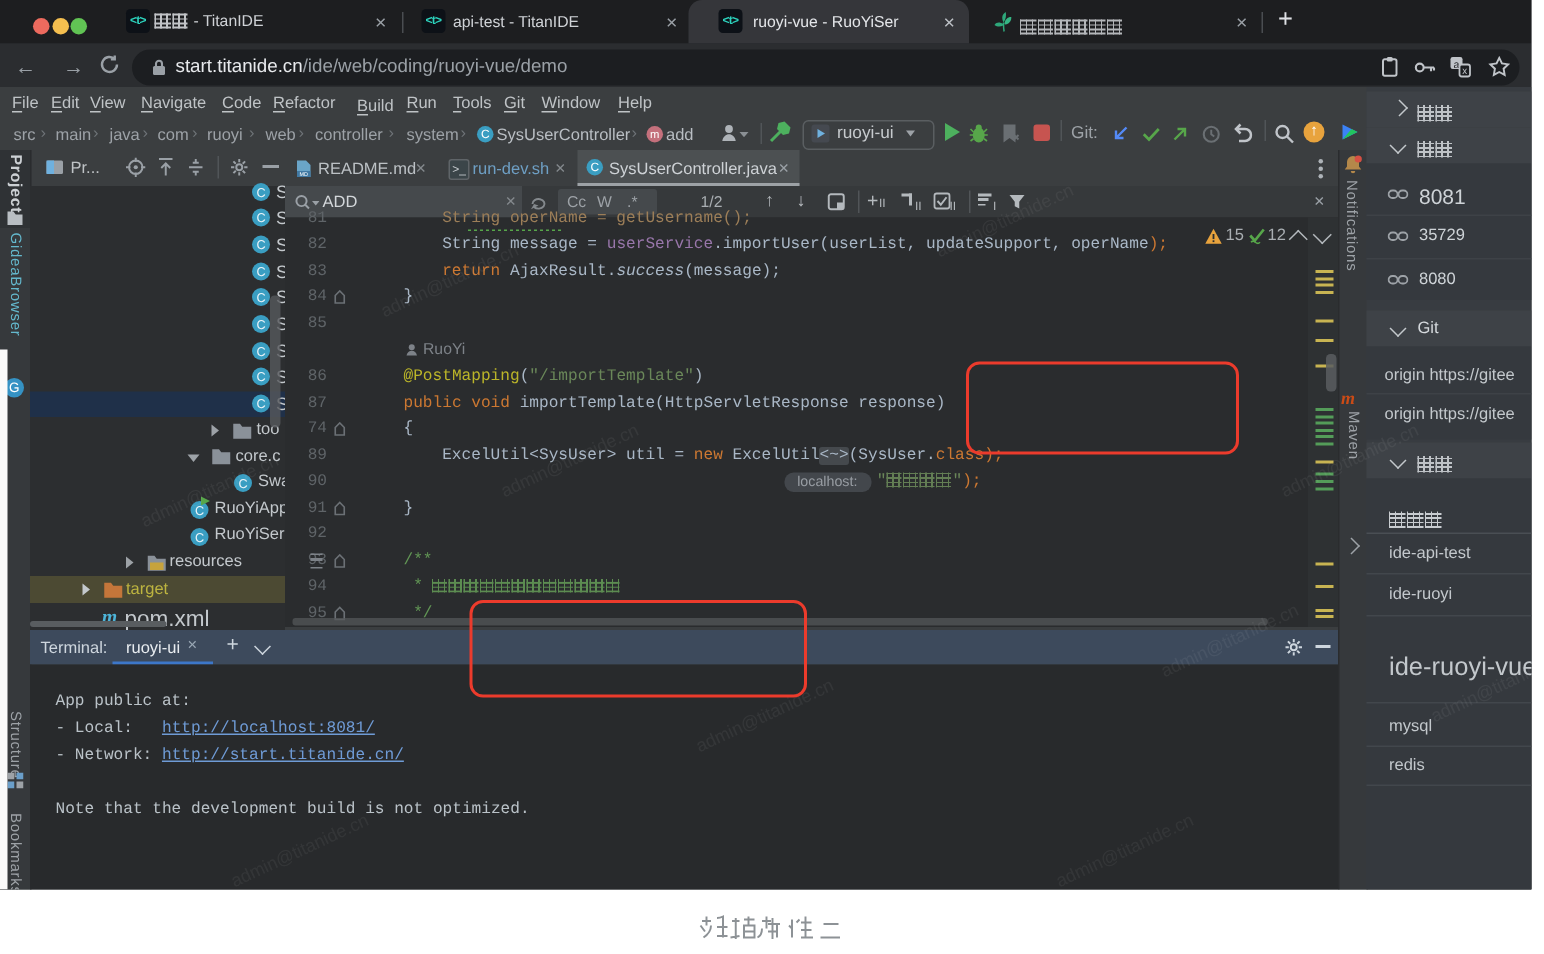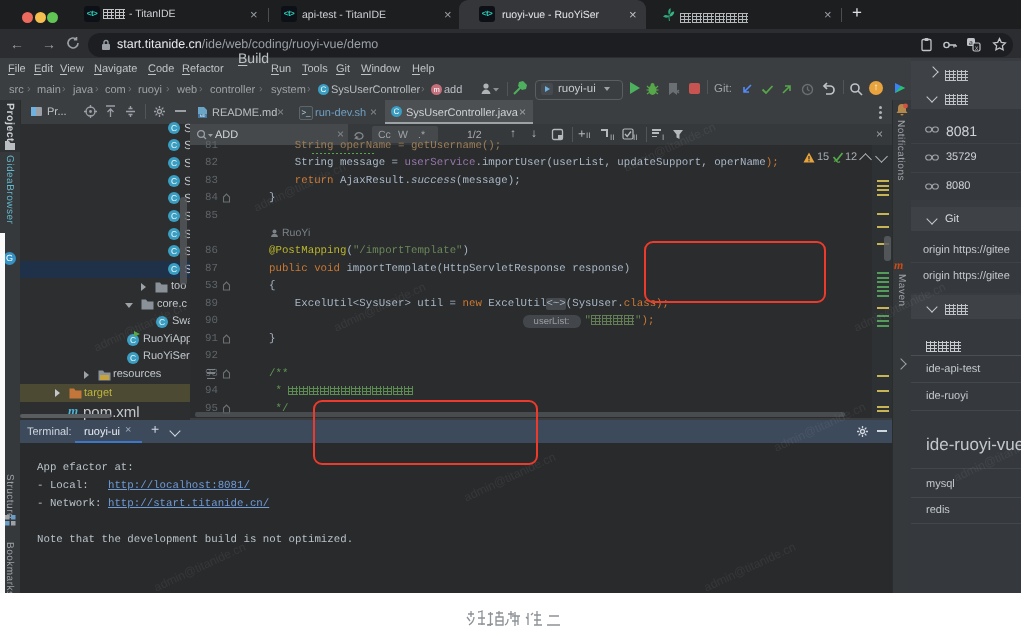--- a/index.html
+++ b/index.html
@@ -69,21 +69,21 @@
 <svg class="a" style="left:992px;top:37px" width="15" height="15" viewBox="0 0 15 15">
       <path d="M7.5 1.6l1.8 3.7 4.1.6-3 2.9.7 4.1-3.6-1.9-3.6 1.9.7-4.1-3-2.9 4.1-.6z" fill="none" stroke="#c0c4c9" stroke-width="1.3"></path>
     </svg>
 <div class="a" style="left:0px;top:58px;width:1021px;height:535px;background:#3b3e40"></div>
 <div class="a" style="left:8px;top:62.5px;white-space:nowrap;font-size:11px;color:#bfc3c6"><u>F</u>ile</div>
 <div class="a" style="left:34px;top:62.5px;white-space:nowrap;font-size:11px;color:#bfc3c6"><u>E</u>dit</div>
 <div class="a" style="left:60px;top:62.5px;white-space:nowrap;font-size:11px;color:#bfc3c6"><u>V</u>iew</div>
 <div class="a" style="left:94px;top:62.5px;white-space:nowrap;font-size:11px;color:#bfc3c6"><u>N</u>avigate</div>
 <div class="a" style="left:148px;top:62.5px;white-space:nowrap;font-size:11px;color:#bfc3c6"><u>C</u>ode</div>
 <div class="a" style="left:182px;top:62.5px;white-space:nowrap;font-size:11px;color:#bfc3c6"><u>R</u>efactor</div>
-<div class="a" style="left:238px;top:50px;white-space:nowrap;font-size:14px;color:#bfc3c6"><u>B</u>uild</div>
+<div class="a" style="left:238px;top:65px;white-space:nowrap;font-size:11px;color:#bfc3c6"><u>B</u>uild</div>
 <div class="a" style="left:271px;top:62.5px;white-space:nowrap;font-size:11px;color:#bfc3c6"><u>R</u>un</div>
 <div class="a" style="left:302px;top:62.5px;white-space:nowrap;font-size:11px;color:#bfc3c6"><u>T</u>ools</div>
 <div class="a" style="left:336px;top:62.5px;white-space:nowrap;font-size:11px;color:#bfc3c6"><u>G</u>it</div>
 <div class="a" style="left:361px;top:62.5px;white-space:nowrap;font-size:11px;color:#bfc3c6"><u>W</u>indow</div>
 <div class="a" style="left:412px;top:62.5px;white-space:nowrap;font-size:11px;color:#bfc3c6"><u>H</u>elp</div>
 <div class="a" style="left:9px;top:83.5px;white-space:nowrap;font-size:11px;color:#9da2a7">src</div>
 <div class="a" style="left:37px;top:83.5px;white-space:nowrap;font-size:11px;color:#9da2a7">main</div>
 <div class="a" style="left:73px;top:83.5px;white-space:nowrap;font-size:11px;color:#9da2a7">java</div>
 <div class="a" style="left:105px;top:83.5px;white-space:nowrap;font-size:11px;color:#9da2a7">com</div>
 <div class="a" style="left:138px;top:83.5px;white-space:nowrap;font-size:11px;color:#9da2a7">ruoyi</div>
@@ -321,34 +321,34 @@
 <div class="a mono" style="left:243.2px;top:192.28000000000003px"><span style="color:#a9b7c6;">    }</span></div>
 <svg class="a" style="left:270px;top:228.6px" width="9" height="9" viewBox="0 0 9 9">
       <circle cx="4.5" cy="2.5" r="2" fill="#7d8288"></circle>
       <path d="M1 8c.4-2.2 1.8-3.2 3.5-3.2S7.6 5.8 8 8z" fill="#7d8288"></path>
     </svg>
 <div class="a" style="left:282px;top:227.3px;white-space:nowrap;font-size:10.5px;color:#7d8288">RuoYi</div>
 <div class="a mono" style="left:243.2px;top:244.96px"><span style="color:#a9b7c6;">    </span><span style="color:#bbb529;">@PostMapping</span><span style="color:#a9b7c6;">(</span><span style="color:#6a8759;">"/importTemplate"</span><span style="color:#a9b7c6;">)</span></div>
 <div class="a mono" style="left:243.2px;top:262.52000000000004px"><span style="color:#a9b7c6;">    </span><span style="color:#cc7832;">public void </span><span style="color:#a9b7c6;">importTemplate(HttpServletResponse response)</span></div>
 <div class="a mono" style="left:243.2px;top:280.08px"><span style="color:#a9b7c6;">    {</span></div>
 <div class="a mono" style="left:243.2px;top:297.64000000000004px"><span style="color:#a9b7c6;">        ExcelUtil&lt;SysUser&gt; util = </span><span style="color:#cc7832;">new</span><span style="color:#a9b7c6;"> ExcelUtil</span><span style="color:#a9b7c6;background:#45494d;border-radius:2px">&lt;~&gt;</span><span style="color:#a9b7c6;">(SysUser.</span><span style="color:#cc7832;">class</span><span style="color:#cc7832;">);</span></div>
-<div class="a" style="left:522.55px;top:314.59999999999997px;width:58px;height:13.5px;background:#43474c;border-radius:6px;color:#989da3;font-size:9.5px;line-height:13.5px;text-align:center">userList:</div>
+<div class="a" style="left:522.55px;top:314.59999999999997px;width:58px;height:13.5px;background:#43474c;border-radius:6px;color:#989da3;font-size:9.5px;line-height:13.5px;text-align:center">localhost:</div>
 <div class="a mono" style="left:584.55px;top:315.2px"><span style="color:#6a8759">"</span><i class="cj" style="width:10px;height:10px;color:#6a8759;margin-right:1px;opacity:0.9"></i><i class="cj" style="width:10px;height:10px;color:#6a8759;margin-right:1px;opacity:0.9"></i><i class="cj" style="width:10px;height:10px;color:#6a8759;margin-right:1px;opacity:0.9"></i><i class="cj" style="width:10px;height:10px;color:#6a8759;margin-right:1px;opacity:0.9"></i><span style="color:#6a8759">"</span><span style="color:#cc7832">);</span></div>
 <div class="a mono" style="left:243.2px;top:332.76000000000005px"><span style="color:#a9b7c6;">    }</span></div>
 <div class="a mono" style="left:243.2px;top:367.88px"><span style="color:#629755;">    /**</span></div>
 <div class="a mono" style="left:275.45px;top:385.44px"><span style="color:#629755">* </span><i class="cj" style="width:9.5px;height:9.5px;color:#629755;margin-right:1px;opacity:0.9"></i><i class="cj" style="width:9.5px;height:9.5px;color:#629755;margin-right:1px;opacity:0.9"></i><i class="cj" style="width:9.5px;height:9.5px;color:#629755;margin-right:1px;opacity:0.9"></i><i class="cj" style="width:9.5px;height:9.5px;color:#629755;margin-right:1px;opacity:0.9"></i><i class="cj" style="width:9.5px;height:9.5px;color:#629755;margin-right:1px;opacity:0.9"></i><i class="cj" style="width:9.5px;height:9.5px;color:#629755;margin-right:1px;opacity:0.9"></i><i class="cj" style="width:9.5px;height:9.5px;color:#629755;margin-right:1px;opacity:0.9"></i><i class="cj" style="width:9.5px;height:9.5px;color:#629755;margin-right:1px;opacity:0.9"></i><i class="cj" style="width:9.5px;height:9.5px;color:#629755;margin-right:1px;opacity:0.9"></i><i class="cj" style="width:9.5px;height:9.5px;color:#629755;margin-right:1px;opacity:0.9"></i><i class="cj" style="width:9.5px;height:9.5px;color:#629755;margin-right:1px;opacity:0.9"></i><i class="cj" style="width:9.5px;height:9.5px;color:#629755;margin-right:1px;opacity:0.9"></i></div>
 <div class="a mono" style="left:243.2px;top:403.0px"><span style="color:#629755;">     */</span></div>
 <div class="a mono" style="left:190px;top:139.60000000000002px;width:28px;text-align:right;color:#5f6468">81</div>
 <div class="a mono" style="left:190px;top:157.16000000000003px;width:28px;text-align:right;color:#5f6468">82</div>
 <div class="a mono" style="left:190px;top:174.72000000000003px;width:28px;text-align:right;color:#5f6468">83</div>
 <div class="a mono" style="left:190px;top:192.28000000000003px;width:28px;text-align:right;color:#5f6468">84</div>
 <div class="a mono" style="left:190px;top:209.84000000000003px;width:28px;text-align:right;color:#5f6468">85</div>
 <div class="a mono" style="left:190px;top:244.96px;width:28px;text-align:right;color:#5f6468">86</div>
 <div class="a mono" style="left:190px;top:262.52000000000004px;width:28px;text-align:right;color:#5f6468">87</div>
-<div class="a mono" style="left:190px;top:280.08px;width:28px;text-align:right;color:#5f6468">53</div>
+<div class="a mono" style="left:190px;top:280.08px;width:28px;text-align:right;color:#5f6468">74</div>
 <div class="a mono" style="left:190px;top:297.64000000000004px;width:28px;text-align:right;color:#5f6468">89</div>
 <div class="a mono" style="left:190px;top:315.2px;width:28px;text-align:right;color:#5f6468">90</div>
 <div class="a mono" style="left:190px;top:332.76000000000005px;width:28px;text-align:right;color:#5f6468">91</div>
 <div class="a mono" style="left:190px;top:350.32px;width:28px;text-align:right;color:#5f6468">92</div>
 <div class="a mono" style="left:190px;top:367.88px;width:28px;text-align:right;color:#5f6468">93</div>
 <div class="a mono" style="left:190px;top:385.44px;width:28px;text-align:right;color:#5f6468">94</div>
 <div class="a mono" style="left:190px;top:403.0px;width:28px;text-align:right;color:#5f6468">95</div>
 <svg class="a" style="left:222px;top:193.48000000000002px" width="9" height="10" viewBox="0 0 9 10">
       <path d="M1.5 4L4.5 1l3 3v5h-6z" fill="none" stroke="#6b7075" stroke-width="1.1"></path>
     </svg>
@@ -469,21 +469,21 @@
 <div class="a" style="left:75px;top:440.5px;width:67px;height:2.5px;background:#3d77c9"></div>
 <div class="a" style="left:125px;top:424px;white-space:nowrap;font-size:11px;color:#9aa8b5">×</div>
 <div class="a" style="left:151px;top:421px;white-space:nowrap;font-size:14px;color:#ced6de">+</div>
 <div class="a" style="left:171px;top:427px;width:7px;height:7px;border-right:1.6px solid #ced6de;border-bottom:1.6px solid #ced6de;transform:rotate(45deg)"></div>
 <svg class="a" style="left:856px;top:425px" width="13" height="13" viewBox="0 0 13 13">
       <circle cx="6.5" cy="6.5" r="2" fill="none" stroke="#ced6de" stroke-width="1.3"></circle>
       <path d="M6.5 1v2.2M6.5 9.8V12M1 6.5h2.2M9.8 6.5H12M2.6 2.6l1.6 1.6M8.8 8.8l1.6 1.6M10.4 2.6L8.8 4.2M4.2 8.8l-1.6 1.6" stroke="#ced6de" stroke-width="1.3"></path>
     </svg>
 <div class="a" style="left:877px;top:430px;width:10px;height:2px;background:#ced6de"></div>
 <div class="a" style="left:20px;top:443px;width:872px;height:150px;background:#282a2c"></div>
-<div class="a mono" style="left:37px;top:462.3px;color:#bac2c8">App efactor at:</div>
+<div class="a mono" style="left:37px;top:462.3px;color:#bac2c8">App public at:</div>
 <div class="a mono" style="left:37px;top:480.3px;color:#bac2c8">- Local:   <span style="text-decoration:underline;color:#6f9bd6">http://localhost:8081/</span></div>
 <div class="a mono" style="left:37px;top:498.3px;color:#bac2c8">- Network: <span style="text-decoration:underline;color:#6f9bd6">http://start.titanide.cn/</span></div>
 <div class="a mono" style="left:37px;top:534.3px;color:#bac2c8">Note that the development build is not optimized.</div>
 <div class="a" style="left:0px;top:233px;width:5px;height:360px;background:#fafafa"></div>
 <div class="a" style="left:330px;top:300px;transform:rotate(-25deg);font-size:12px;color:#ffffff;opacity:0.055;white-space:nowrap">admin@titanide.cn</div>
 <div class="a" style="left:90px;top:320px;transform:rotate(-25deg);font-size:12px;color:#ffffff;opacity:0.055;white-space:nowrap">admin@titanide.cn</div>
 <div class="a" style="left:620px;top:140px;transform:rotate(-25deg);font-size:12px;color:#ffffff;opacity:0.055;white-space:nowrap">admin@titanide.cn</div>
 <div class="a" style="left:460px;top:470px;transform:rotate(-25deg);font-size:12px;color:#ffffff;opacity:0.055;white-space:nowrap">admin@titanide.cn</div>
 <div class="a" style="left:150px;top:560px;transform:rotate(-25deg);font-size:12px;color:#ffffff;opacity:0.055;white-space:nowrap">admin@titanide.cn</div>
 <div class="a" style="left:700px;top:560px;transform:rotate(-25deg);font-size:12px;color:#ffffff;opacity:0.055;white-space:nowrap">admin@titanide.cn</div>

